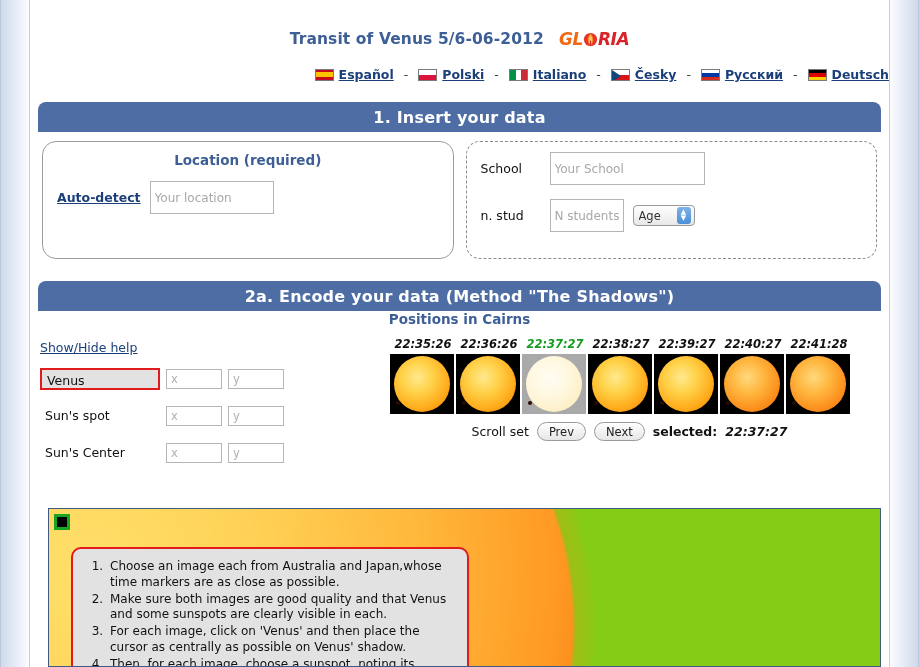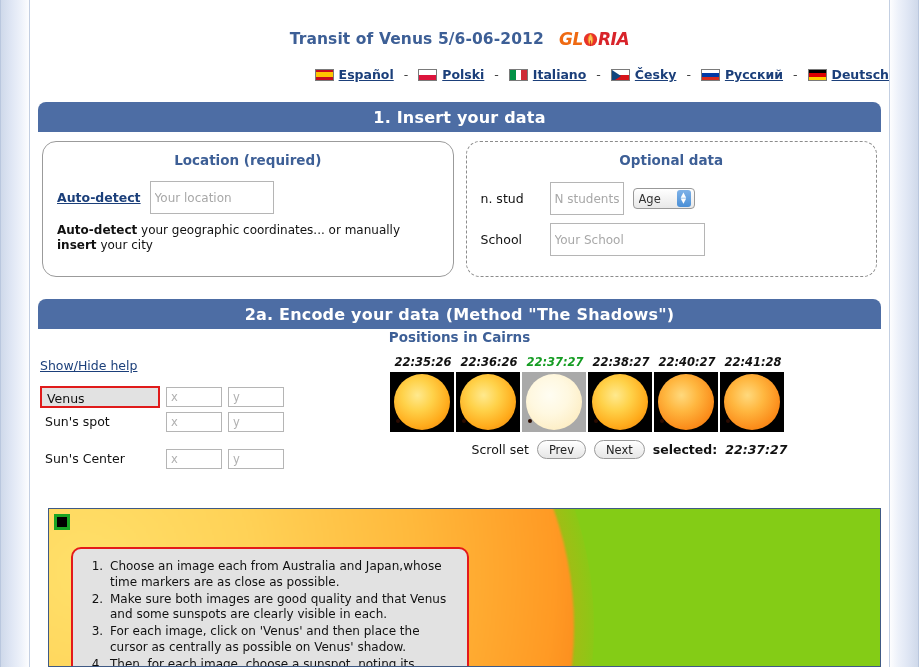--- a/index.html
+++ b/index.html
@@ -422,41 +422,37 @@
     </div>
 
     <div class="panels">
 
       <div class="panel solid">
         <div class="panel-title">Location (required)</div>
         <div class="field-row">
           <a href="#" class="autodetect">Auto-detect</a>
           <input class="txt w-loc" type="text" placeholder="Your location" style="">
         </div>
-        <div class="helptext">
-          <b>Auto-detect</b><span> your geographic coordinates... or manually </span><b>insert</b><span> your city</span>
-        </div>
       </div>
 
       <div class="panel dashed">
-        <div class="panel-title">Optional data</div>
+        <div class="field-row">
+          <span class="label-plain w70">School</span>
+          <input class="txt w-school" type="text" placeholder="Your School" style="">
+        </div>
         <div class="field-row" style="margin-top:14px">
           <span class="label-plain w70">n. stud</span>
           <input class="txt w-nstud" type="text" placeholder="N students" style="">
           <span class="select-wrap">
             <select class="age">
               <option>Age</option>
             </select>
             <span class="select-arrows">▲<br>▼</span>
           </span>
         </div>
-        <div class="field-row">
-          <span class="label-plain w70">School</span>
-          <input class="txt w-school" type="text" placeholder="Your School" style="">
-        </div>
       </div>
 
     </div>
 
     <div id="bar2-wrap">
       <div class="section-bar">2a. Encode your data (Method "The Shadows")</div>
     </div>
 
     <div class="positions-title">Positions in Cairns</div>
 
@@ -464,21 +460,21 @@
 
       <div class="left-col">
         <a href="#" class="showhide">Show/Hide help</a>
 
         <div class="coord-row">
           <span class="coord-name active">Venus</span>
           <input class="coord-in" type="text" placeholder="x" style="">
           <input class="coord-in" type="text" placeholder="y" style="">
         </div>
 
-        <div class="coord-row" style="margin-top:3px">
+        <div class="coord-row" style="margin-top:15px">
           <span class="coord-name">Sun's spot</span>
           <input class="coord-in" type="text" placeholder="x" style="">
           <input class="coord-in" type="text" placeholder="y" style="">
         </div>
 
         <div class="coord-row" style="margin-top:15px">
           <span class="coord-name">Sun's Center</span>
           <input class="coord-in" type="text" placeholder="x" style="">
           <input class="coord-in" type="text" placeholder="y" style="">
         </div>
@@ -512,20 +508,27 @@
           </div>
 
           <div class="tcell">
             <div class="tlabel">22:38:27</div>
             <div class="thumb">
                 <span class="disc"></span>
                 <span class="venus-dot"></span>
               </div>
           </div>
 
+          <div class="tcell">
+            <div class="tlabel">22:39:27</div>
+            <div class="thumb">
+                <span class="disc"></span>
+                <span class="venus-dot"></span>
+              </div>
+          </div>
 
           <div class="tcell">
             <div class="tlabel">22:40:27</div>
             <div class="thumb">
                 <span class="disc warm"></span>
                 <span class="venus-dot"></span>
               </div>
           </div>
 
           <div class="tcell">

